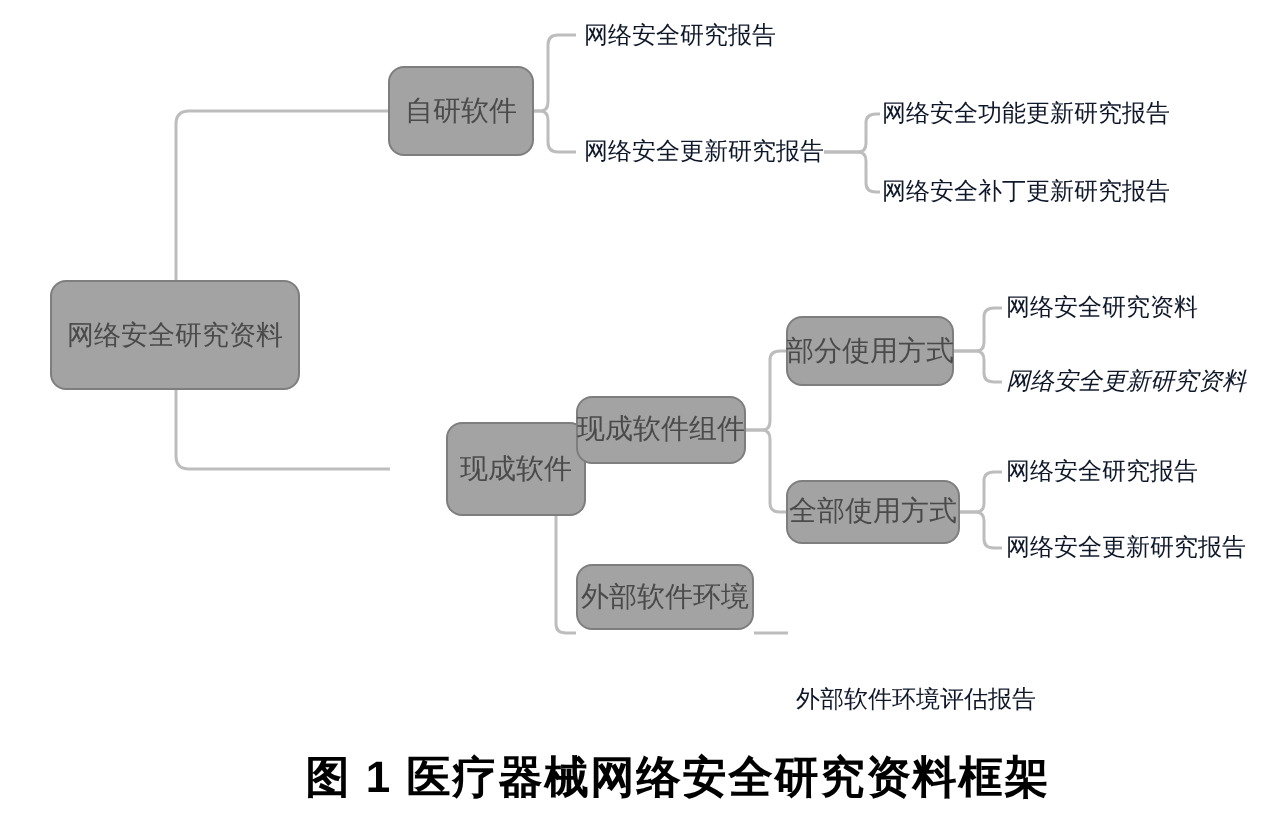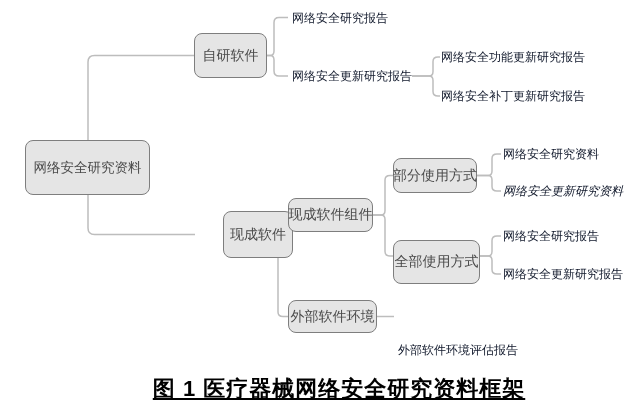--- a/index.html
+++ b/index.html
@@ -9,21 +9,21 @@
     background:#ffffff;
     font-family:"Liberation Sans","DejaVu Sans",sans-serif;
     overflow:hidden;
   }
   #wires{position:absolute;left:0;top:0;width:642px;height:414px;}
   .node{
     position:absolute;
     box-sizing:border-box;
     border:1.5px solid #7e7e7e;
     border-radius:8px;
-    background:#e5e5e5;
+    background:#a3a3a3;
     color:#4a4a4a;
     display:flex;align-items:center;justify-content:center;
     font-size:14px;
     white-space:nowrap;
     z-index:2;
   }
   .node.root{font-size:13.5px;}
   .leaf{
     position:absolute;
     color:#0f172a;
@@ -35,21 +35,20 @@
   .caption{
     position:absolute;
     left:0;top:374px;width:642px;
     text-align:center;
     color:#000000;
     font-size:22px;
     font-weight:bold;
     letter-spacing:1px;
     padding-left:36px;
     box-sizing:border-box;
-    text-decoration:underline;
   }
 </style>
 </head>
 <body>
 
 <div id="stage">
 
   <svg id="wires" viewBox="0 0 642 414" fill="none" stroke="#bdbdbd" stroke-width="1.5">
 
     <path d="M88 140 V62 Q88 55.5 94.5 55.5 H194"></path>
@@ -86,23 +85,23 @@
   <div class="node root" style="left:25px;top:140px;width:125px;height:55px;">网络安全研究资料</div>
 
   <div class="node" style="left:194px;top:33px;width:73px;height:45px;">自研软件</div>
 
   <div class="node" style="left:195px;top:211px;width:70px;height:47px;margin-left:28px;">现成软件</div>
 
   <div class="node" style="left:288px;top:198px;width:85px;height:34px;">现成软件组件</div>
 
   <div class="node" style="left:393px;top:158px;width:84px;height:35px;">部分使用方式</div>
 
-  <div class="node" style="left:393px;top:240px;width:87px;height:44px;">全部使用方式</div>
+  <div class="node" style="left:393px;top:240px;width:87px;height:32px;">全部使用方式</div>
 
-  <div class="node" style="left:288px;top:300px;width:89px;height:33px;">外部软件环境</div>
+  <div class="node" style="left:288px;top:282px;width:89px;height:33px;">外部软件环境</div>
 
   <div class="leaf" style="left:292px;top:17.5px;">网络安全研究报告</div>
 
   <div class="leaf" style="left:292px;top:76px;">网络安全更新研究报告</div>
 
   <div class="leaf" style="left:441px;top:57px;">网络安全功能更新研究报告</div>
 
   <div class="leaf" style="left:441px;top:96px;">网络安全补丁更新研究报告</div>
 
   <div class="leaf" style="left:503px;top:154px;">网络安全研究资料</div>

